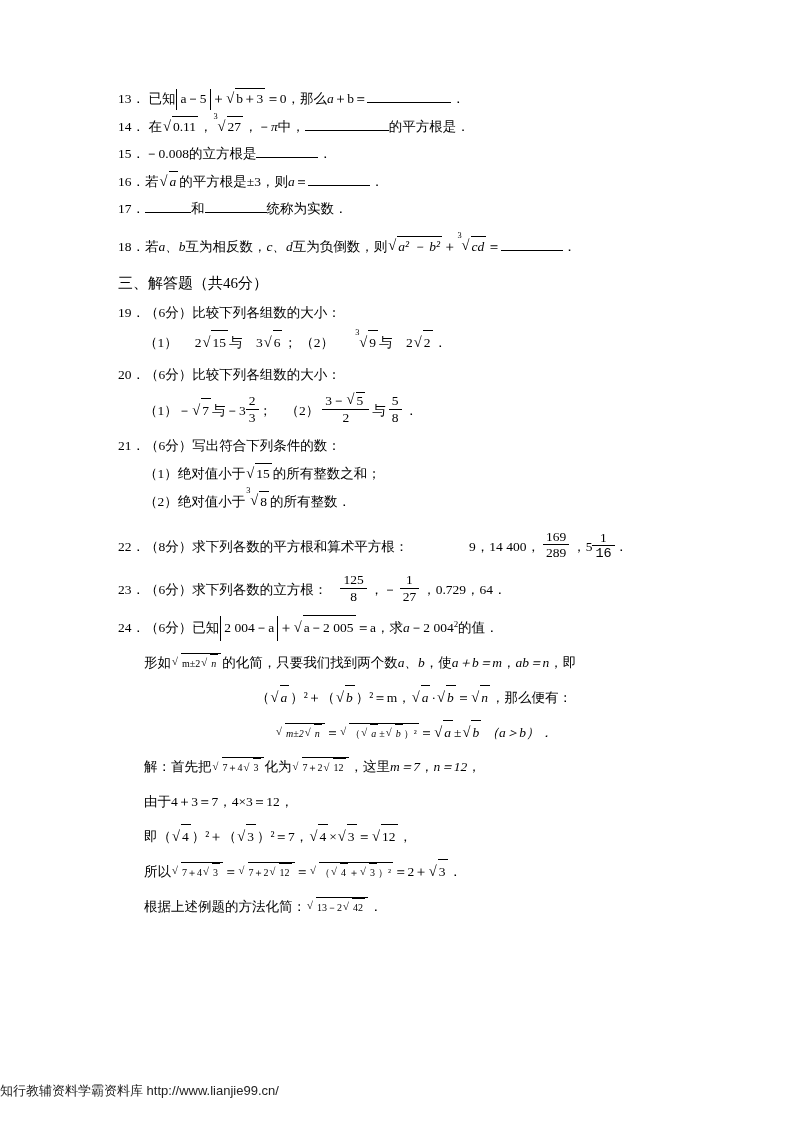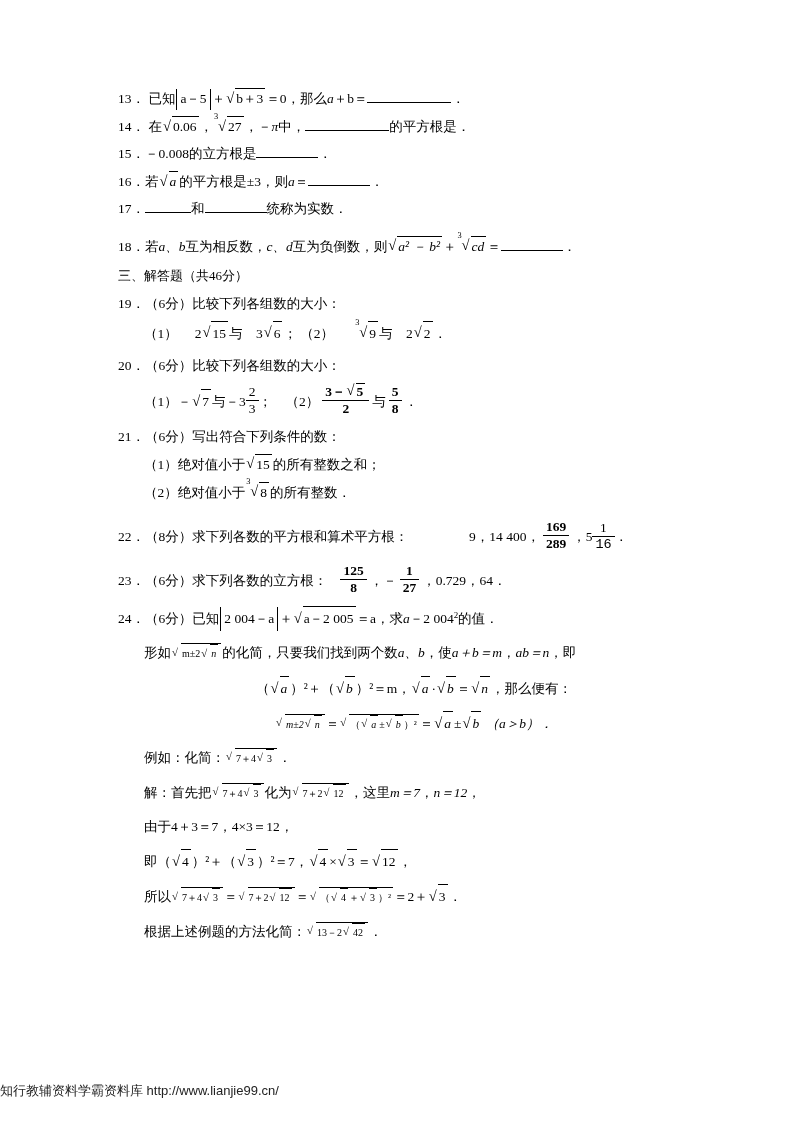--- a/index.html
+++ b/index.html
@@ -73,21 +73,20 @@
     font-size: 0.62em;
   }
   .rad.idx::before { left: 4px; }
   
   .frac {
     display: inline-block;
     vertical-align: -0.52em;
     text-align: center;
     margin: 0 3px;
     line-height: 1.18;
-    font-weight: bold;
   }
   .frac .n { display: block; padding: 0 3px; }
   .frac .d { display: block; border-top: 1px solid #000; padding: 0 3px; }
   .mixfrac {
     display: inline-block;
     text-align: center;
     line-height: 1.18;
     vertical-align: -0.52em;
   }
   sup.ex { font-size: 0.66em; vertical-align: super; }
@@ -102,35 +101,35 @@
   .footer {
     position: absolute;
     left: 0;
     right: 0;
     bottom: 22px;
     text-align: left;
     font-size: 13px;
     font-family: "Liberation Sans", sans-serif;
     color: #222;
   }
-  .sec-head { margin: 8px 0 8px 0; font-size: 13px; }
+  .sec-head { margin: 14px 0 8px 0; font-size: 15px; }
 </style>
 </head>
 <body>
 
 <div class="page">
 
   <p class="line">
     <span>13．</span>
     <span>已知</span><span class="abs">a－5</span><span>＋</span><span class="rad"><span class="bar">b＋3</span></span><span>＝0</span><span>，那么</span><span class="ital">a</span><span>＋b＝</span><span class="blank bl-lg"></span><span>．</span>
   </p>
 
   <p class="line">
     <span>14．</span>
-    <span>在</span><span class="rad"><span class="bar">0.06</span></span><span>，</span><span class="rad idx"><span class="idxn">3</span><span class="bar">27</span></span><span>，</span><span>－</span><span class="ital">π</span><span>中，</span><span class="blank bl-lg"></span><span>的平方根是．</span>
+    <span>在</span><span class="rad"><span class="bar">0.11</span></span><span>，</span><span class="rad idx"><span class="idxn">3</span><span class="bar">27</span></span><span>，</span><span>－</span><span class="ital">π</span><span>中，</span><span class="blank bl-lg"></span><span>的平方根是．</span>
   </p>
 
   <p class="line">
     <span>15．</span><span>－0.008</span><span>的立方根是</span><span class="blank bl-md"></span><span>．</span>
   </p>
 
   <p class="line">
     <span>16．</span><span>若</span><span class="rad"><span class="bar ital">a</span></span><span>的平方根是±3，则</span><span class="ital">a</span><span>＝</span><span class="blank bl-md"></span><span>．</span>
   </p>
 
@@ -193,23 +192,20 @@
   </p>
 
   <p class="blk sub-ind2">
     <span>（</span><span class="rad"><span class="bar ital">a</span></span><span>）²＋（</span><span class="rad"><span class="bar ital">b</span></span><span>）²＝m，</span><span class="rad"><span class="bar ital">a</span></span><span>·</span><span class="rad"><span class="bar ital">b</span></span><span>＝</span><span class="rad"><span class="bar ital">n</span></span><span>，那么便有：</span>
   </p>
 
   <p class="blk sub-ind2">
     <span class="rad big"><span class="bar"><span class="ital">m±2</span><span class="rad"><span class="bar ital">n</span></span></span></span><span>＝</span><span class="rad big"><span class="bar"><span>（</span><span class="rad"><span class="bar ital">a</span></span><span>±</span><span class="rad"><span class="bar ital">b</span></span><span>）²</span></span></span><span>＝</span><span class="rad"><span class="bar ital">a</span></span><span>±</span><span class="rad"><span class="bar ital">b</span></span>&nbsp;<span class="ital">（a＞b）．</span>
   </p>
 
-  <p class="blk sub-ind">
-    <span>例如：化简：</span><span class="rad big"><span class="bar"><span>7＋4</span><span class="rad"><span class="bar">3</span></span></span></span><span>．</span>
-  </p>
 
   <p class="blk sub-ind">
     <span>解：首先把</span><span class="rad big"><span class="bar"><span>7＋4</span><span class="rad"><span class="bar">3</span></span></span></span><span>化为</span><span class="rad big"><span class="bar"><span>7＋2</span><span class="rad"><span class="bar">12</span></span></span></span><span>，这里</span><span class="ital">m＝7</span><span>，</span><span class="ital">n＝12</span><span>，</span>
   </p>
 
   <p class="blk sub-ind">
     <span>由于</span><span>4＋3＝7</span><span>，</span><span>4×3＝12</span><span>，</span>
   </p>
 
   <p class="blk sub-ind">

